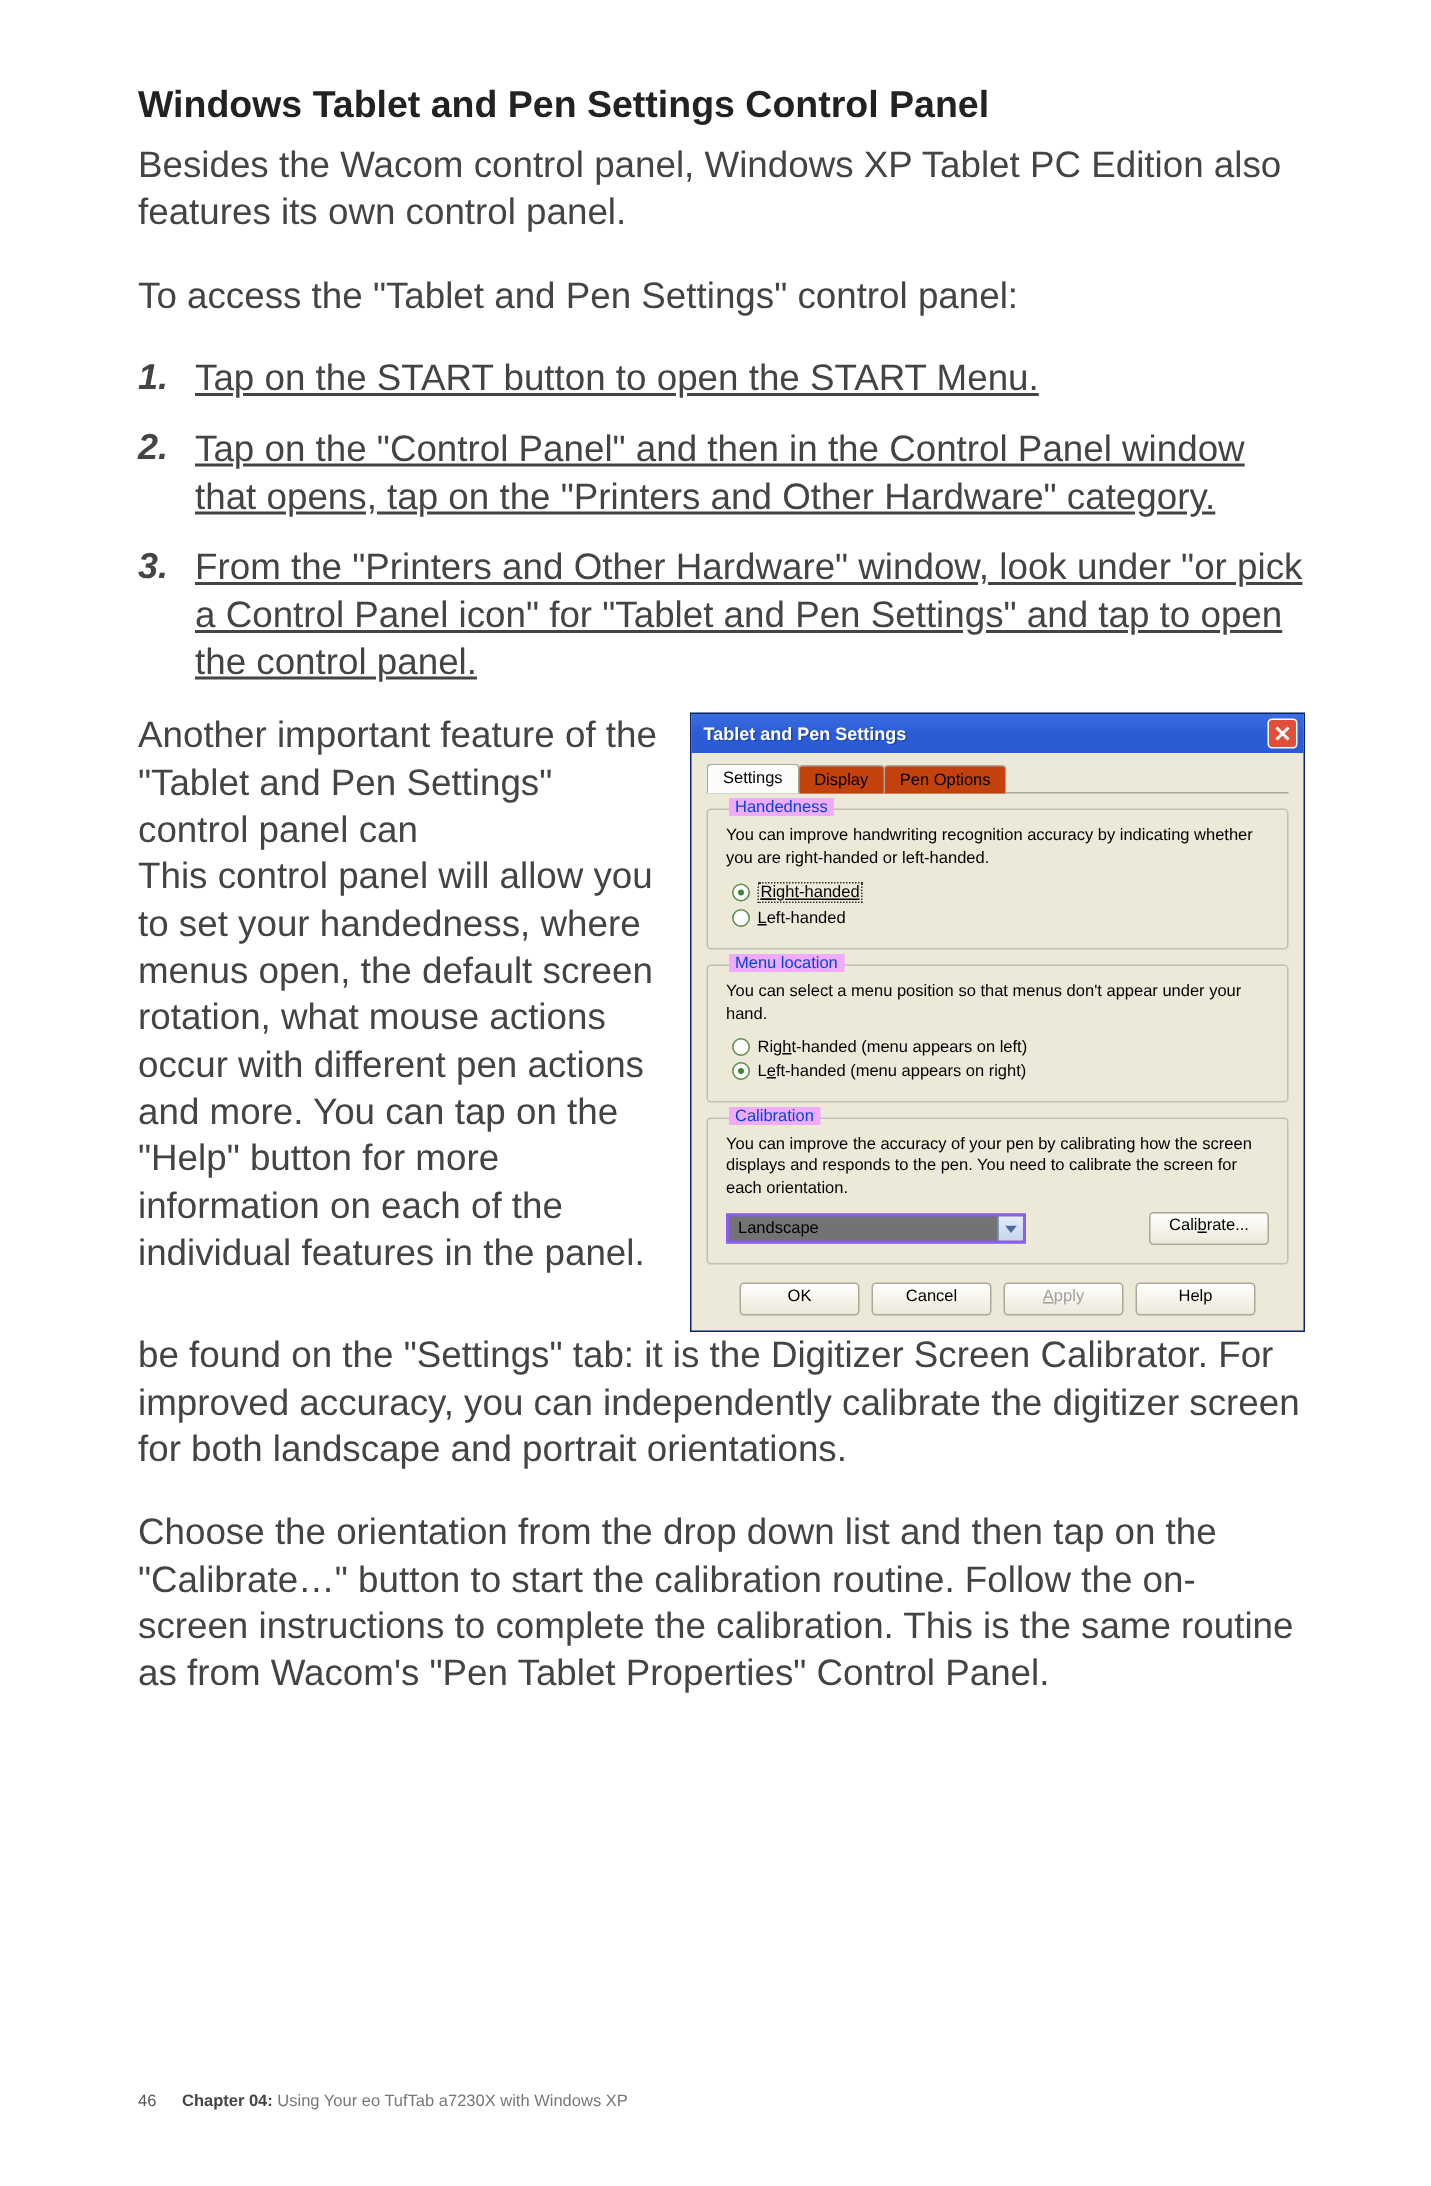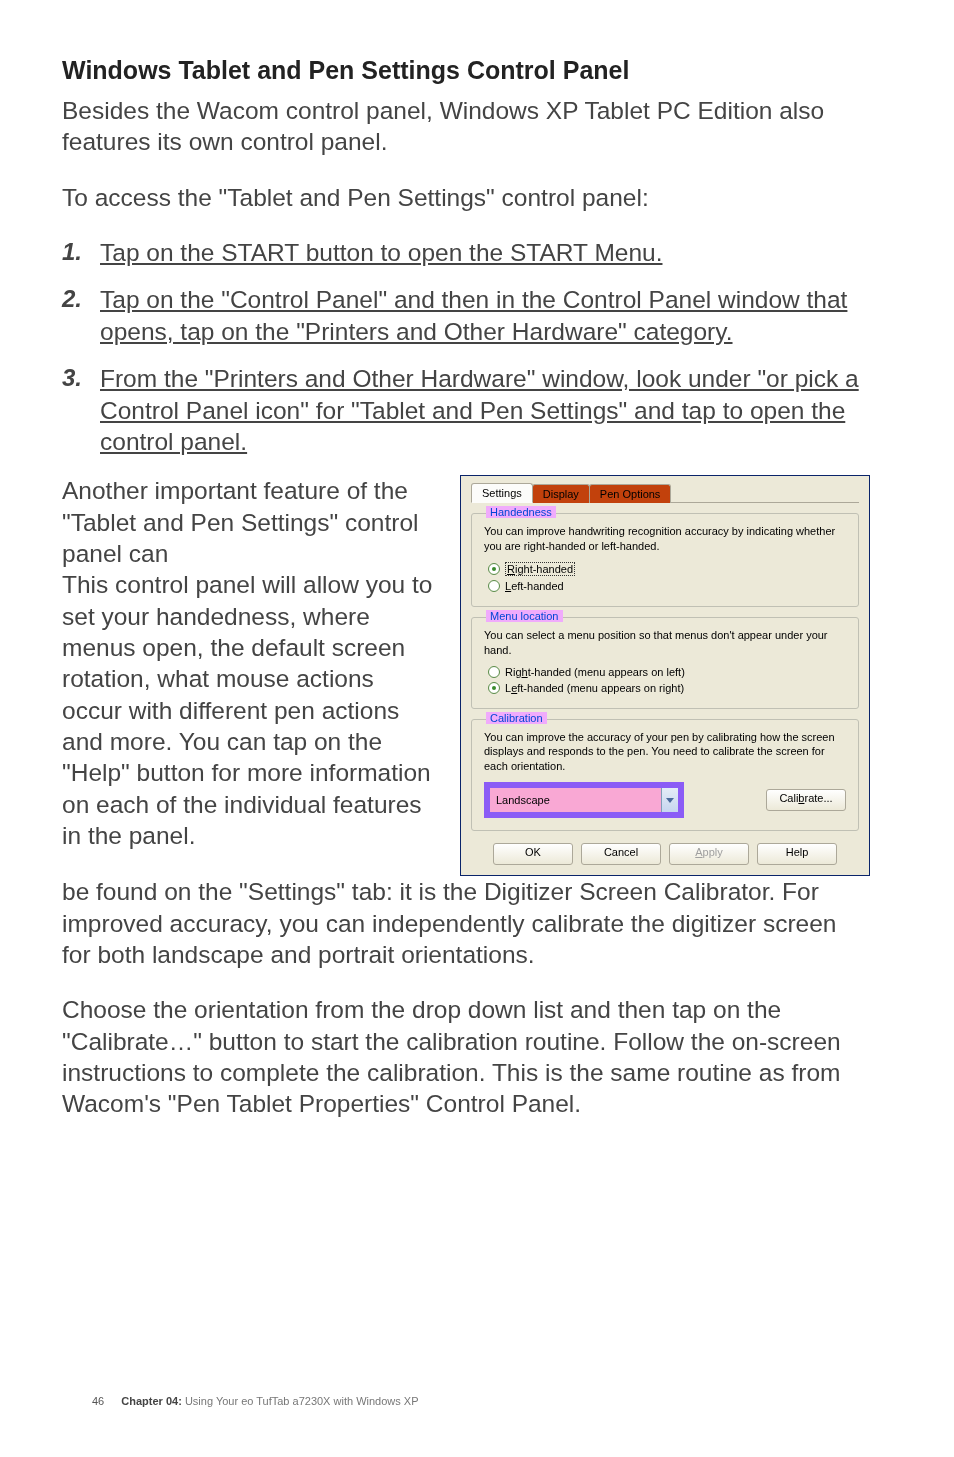--- a/index.html
+++ b/index.html
@@ -1,17 +1,17 @@
 <!DOCTYPE html>
 <html><head>
 <meta charset="utf-8">
 <style>
   * { box-sizing: border-box; margin: 0; padding: 0; }
   html, body { width: 954px; height: 1457px; background: #fff; font-family: "Myriad Pro", "Segoe UI", Arial, sans-serif; color: #3a3a3a; }
-  .page { padding: 56px 84px 40px 62px; }
+  .page { padding: 56px 84px 40px 92px; }
   h2.section-title { font-size: 25px; font-weight: 700; color: #222; margin-bottom: 10px; }
   p.body { font-size: 24.5px; line-height: 1.28; color: #444; margin-bottom: 24px; }
   ol.steps { list-style: none; padding-left: 0; margin-bottom: 18px; }
   ol.steps li { display: flex; align-items: flex-start; margin-bottom: 16px; }
   .step-num { font-weight: 800; font-style: italic; color: #444; font-size: 24px; width: 38px; flex: 0 0 38px; line-height: 1.28; }
   .step-text { font-size: 24.5px; line-height: 1.28; color: #444; text-decoration: underline; }
   .two-col { display: flex; gap: 22px; align-items: flex-start; }
   .col-text { flex: 1 1 auto; }
   .col-text p.body { margin-bottom: 24px; }
   .dialog-wrap { flex: 0 0 410px; }
@@ -26,23 +26,23 @@
   .xp-tab { padding: 3px 10px 3px 10px; border: 1px solid #aca899; border-bottom: none; background: #c2410c; border-top-left-radius: 3px; border-top-right-radius: 3px; margin-right: -1px; font-size: 11px; position: relative; top: 1px; }
   .xp-tab.active { background: #fcfcfa; top: 1px; border-bottom: 1px solid #fcfcfa; z-index: 2; font-weight: 400; }
   .xp-group { border: 1px solid #c0c0b4; border-radius: 3px; padding: 10px 12px 12px 12px; margin-bottom: 10px; position: relative; }
   .xp-group-title { position: absolute; top: -8px; left: 14px; background: #f0abfc; padding: 0 4px; color: #0046d5; font-size: 11px; }
   .xp-group p { font-size: 11px; color: #000; margin-bottom: 8px; line-height: 1.35; }
   .xp-radio-row { display: flex; align-items: center; gap: 5px; margin: 4px 0 2px 4px; font-size: 11px; }
   .xp-radio { width: 12px; height: 12px; border-radius: 50%; border: 1px solid #5b8c4a; background: radial-gradient(circle at 50% 50%, #fff 55%, #e8f5e0 100%); position: relative; flex: 0 0 12px; }
   .xp-radio.sel::after { content: ""; position: absolute; left: 3px; top: 3px; width: 4px; height: 4px; border-radius: 50%; background: #3a8b2e; }
   .xp-radio-label { font-size: 11px; color: #000; }
   .xp-radio-label .ul { text-decoration: underline; }
-  .xp-radio-row.focused .xp-radio-label { border: 1px dotted #333; padding: 0 1px; }
+  .xp-radio-row.focused .xp-radio-label { border: 1px dotted #333; padding: 0 1px; text-decoration: underline; }
   .calib-row { display: flex; align-items: center; gap: 16px; margin-top: 6px; }
-  .xp-select { display: flex; align-items: center; width: 200px; height: 36px; border: 6px solid #8b5cf6; background: #f9a8d4; }
+  .xp-select { display: flex; align-items: center; width: 200px; height: 20px; border: 2px solid #8b5cf6; background: #737373; }
   .xp-select-val { flex: 1; padding: 0 6px; font-size: 11px; color: #000; }
   .xp-select-btn { width: 17px; height: 100%; background: linear-gradient(#e4ecf7,#c6d6ef); border-left: 1px solid #7f9db9; display: flex; align-items: center; justify-content: center; }
   .xp-button { min-width: 80px; padding: 2px 12px; height: 22px; border: 1px solid #aca899; background: linear-gradient(#fff,#ece9d8); border-radius: 3px; font-size: 11px; color: #000; display: inline-flex; align-items: flex-start; justify-content: center; }
   .xp-button.disabled { color: #a0a0a0; }
   .xp-button .ul { text-decoration: underline; }
   .xp-buttonbar { display: flex; justify-content: center; gap: 8px; margin-top: 12px; }
   
   .footer { position: absolute; left: 92px; bottom: 50px; font-size: 11px; color: #777; }
   .footer .pnum { font-weight: 400; color: #555; margin-right: 14px; }
   .footer .chap { font-weight: 700; color: #444; }
@@ -71,20 +71,28 @@
   </ol>
 
   <div class="two-col">
     <div class="col-text">
       <p class="body" style="margin-bottom:0">Another important feature of the "Tablet and Pen Settings" control panel can</p>
       <p class="body">This control panel will allow you to set your handedness, where menus open, the default screen rotation, what mouse actions occur with different pen actions and more. You can tap on the "Help" button for more information on each of the individual features in the panel.</p>
     </div>
 
     <div class="dialog-wrap">
       <div class="xp-dialog">
+        <div class="xp-titlebar">
+          <span class="xp-title">Tablet and Pen Settings</span>
+          <span class="xp-close">
+            <svg viewBox="0 0 10 10">
+                <path d="M1 1 L9 9 M9 1 L1 9" stroke="#fff" stroke-width="2" fill="none"></path>
+              </svg>
+          </span>
+        </div>
         <div class="xp-body">
           <div class="xp-tabs">
             <div class="xp-tab active">Settings</div>
             <div class="xp-tab">Display</div>
             <div class="xp-tab">Pen Options</div>
           </div>
 
           <div class="xp-group">
             <span class="xp-group-title">Handedness</span>
             <p>You can improve handwriting recognition accuracy by indicating whether you are right-handed or left-handed.</p>

